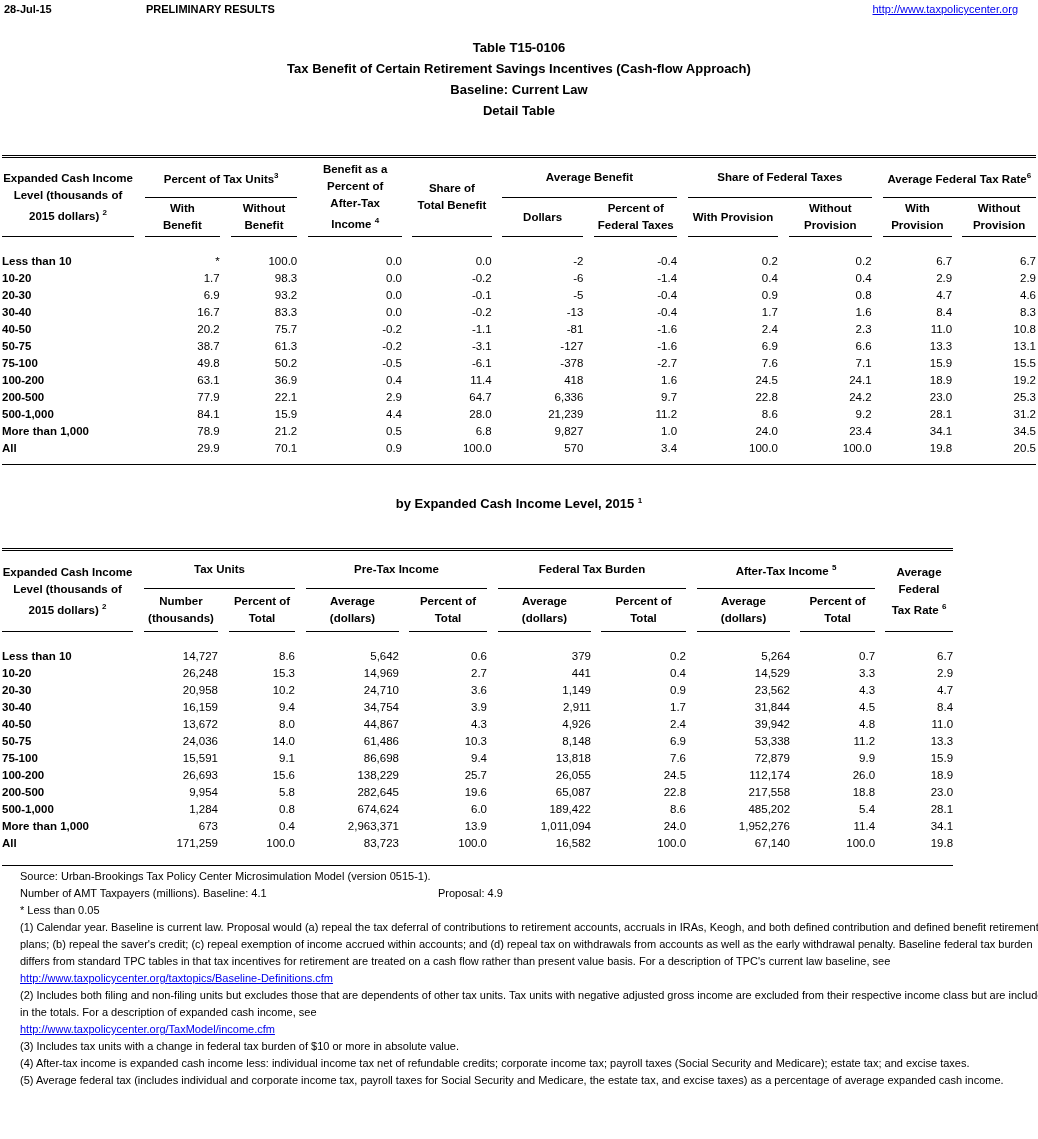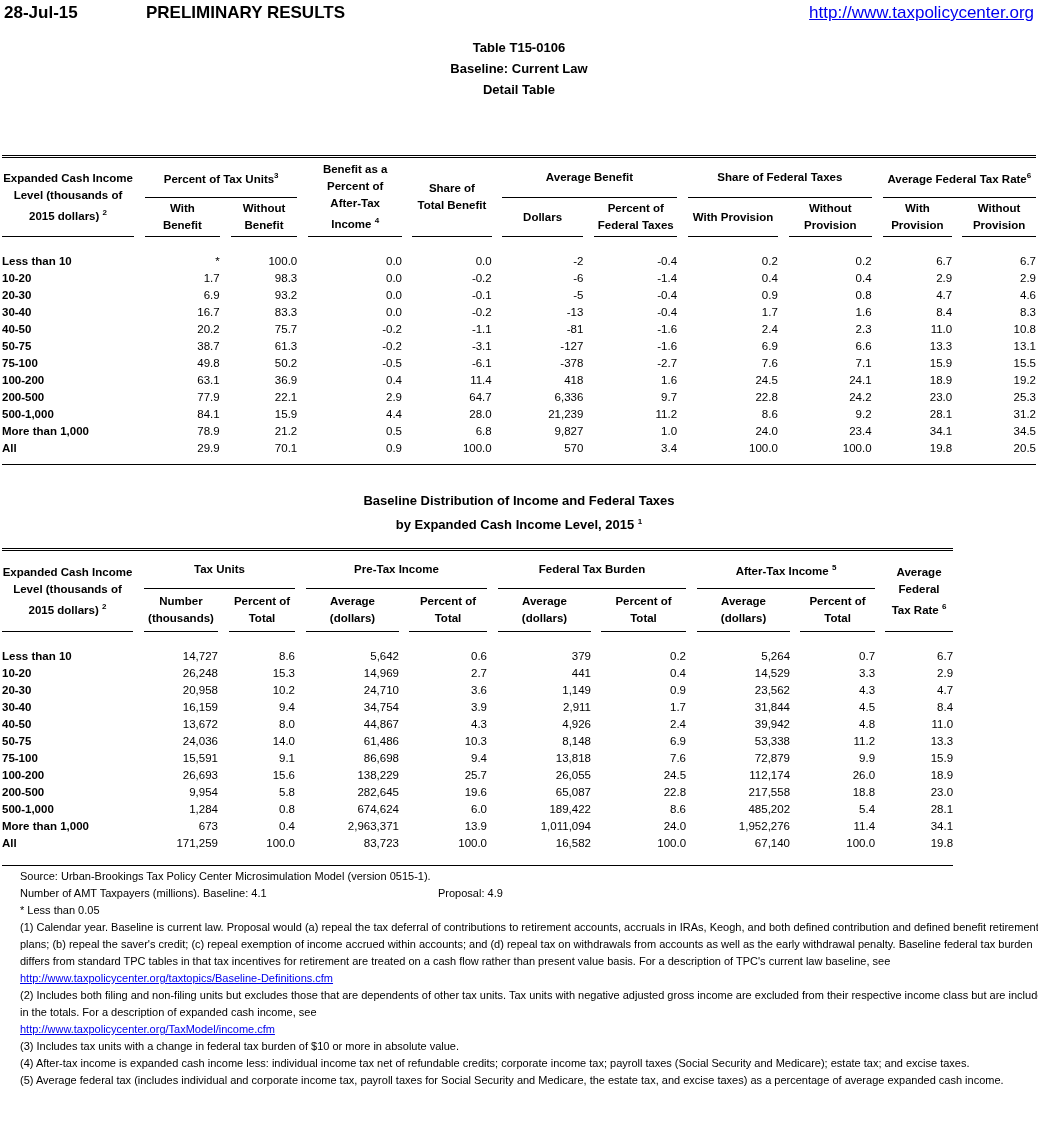--- a/index.html
+++ b/index.html
@@ -1,21 +1,21 @@
 <!DOCTYPE html>
 <html><head>
 <meta charset="utf-8">
 <style>
   html, body { margin: 0; padding: 0; background: #fff; }
   body {
     width: 1038px; height: 1139px; overflow: hidden; position: relative;
     font-family: "Liberation Sans", "DejaVu Sans", sans-serif;
     color: #000; font-size: 11.5px;
   }
-  .topbar { position: absolute; top: 3px; left: 4px; right: 4px; height: 16px; font-size: 17px; font-weight: bold; }
+  .topbar { position: absolute; top: 3px; left: 4px; right: 20px; height: 16px; font-size: 11px; font-weight: bold; }
   .topbar .date { position: absolute; left: 0; }
   .topbar .prelim { position: absolute; left: 142px; }
   .topbar .url { position: absolute; right: 0; color: #0000ee; text-decoration: underline; font-weight: normal; cursor: pointer; }
 
   .titles { position: absolute; top: 37px; left: 0; width: 1038px; text-align: center; font-weight: bold; font-size: 13px; line-height: 21px; }
   .titles sup, .subtitles sup { font-size: 8px; vertical-align: 5px; }
 
   table.grid { position: absolute; border-collapse: collapse; table-layout: fixed; }
   table.grid td, table.grid th { padding: 0; font-size: 11.5px; }
   th { font-weight: bold; text-align: center; vertical-align: middle; line-height: 17px; }
@@ -38,20 +38,21 @@
 <body>
 
 <div class="topbar">
   <span class="date">28-Jul-15</span>
   <span class="prelim">PRELIMINARY RESULTS</span>
   <span class="url">http://www.taxpolicycenter.org</span>
 </div>
 
 <div class="titles">
   <div>Table T15-0106</div>
+  <div>Tax Benefit of Certain Retirement Savings Incentives (Cash-flow Approach)</div>
   <div>Baseline: Current Law</div>
   <div>Detail Table</div>
 </div>
 
 <table class="grid" id="t1" style="top:155px; left:2px; width:1034px;">
   <colgroup>
     <col style="width:131px">
       <col class="gap" style="width:11px">
     <col style="width:74px">
       <col style="width:11px">
@@ -386,21 +387,20 @@
         <td></td>
         <td class="num">19.8</td>
         <td></td>
         <td class="num">20.5</td>
       </tr>
     </tbody>
 </table>
 <div class="bottom-rule" style="top:464px; left:2px; width:1034px;"></div>
 
 <div class="subtitles">
-  <div>Baseline Distribution of Income and Federal Taxes</div>
   <div><span>by Expanded Cash Income Level, 2015</span> <sup>1</sup></div>
 </div>
 
 <table class="grid" id="t2" style="top:548px; left:2px; width:951px;">
   <colgroup>
     <col style="width:131px">
       <col style="width:11px">
     <col style="width:74px">
       <col style="width:11px">
     <col style="width:66px">

